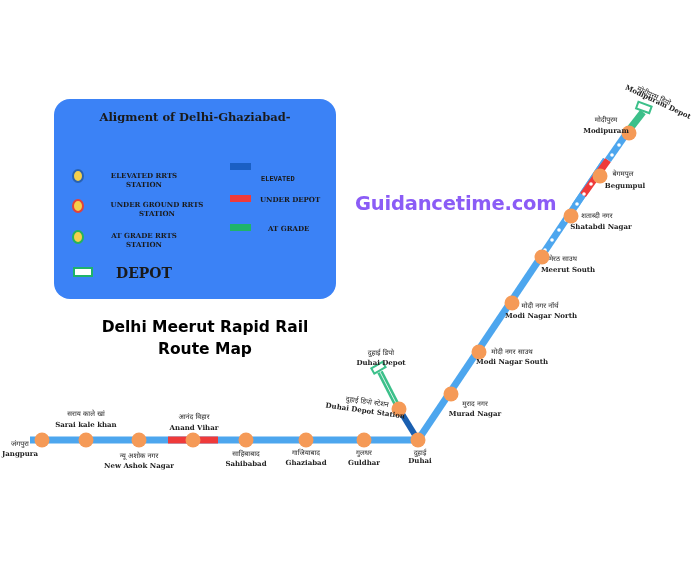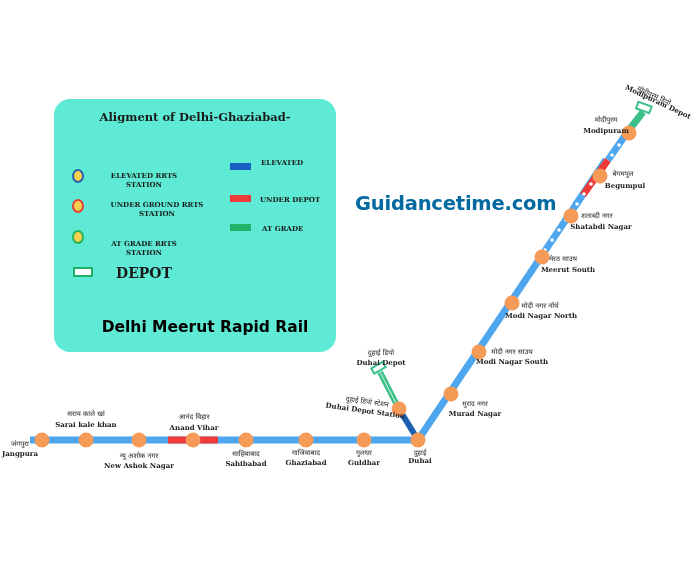--- a/index.html
+++ b/index.html
@@ -1,24 +1,24 @@
 <!DOCTYPE html>
 <html><head>
 <meta charset="utf-8">
 <style>
   html, body { margin:0; padding:0; background:#ffffff; }
   body { width:696px; height:565px; position:relative; overflow:hidden; font-family:"DejaVu Serif", serif; }
-  .legend-box { position:absolute; left:54px; top:99px; width:282px; height:253px; background:#5eead4; border-radius:16px; }
+  .legend-box { position:absolute; left:54px; top:99px; width:282px; height:200px; background:#3b82f6; border-radius:16px; }
   .legend-title { position:absolute; left:0; width:282px; top:10px; text-align:center; font-family:"DejaVu Serif", serif; font-weight:bold; font-size:11.5px; line-height:17px; color:#1a1a1a; }
   .lg-item { position:absolute; font-family:"DejaVu Serif", serif; font-weight:bold; font-size:7px; line-height:9px; color:#1a1a1a; text-align:center; }
   .lg-dot { position:absolute; width:8px; height:10px; border-radius:50%; background:#f5d04c; border:2.5px solid; }
   .lg-bar { position:absolute; width:21px; height:7px; }
   .depot-icon { position:absolute; width:16px; height:6px; border:2.5px solid #1fb36a; background:#fff; }
   .subtitle { position:absolute; left:80px; top:316px; width:250px; text-align:center; font-family:"DejaVu Sans", sans-serif; font-weight:bold; font-size:15.5px; line-height:22px; color:#000000; }
-  .brand { position:absolute; left:355px; top:192px; font-family:"DejaVu Sans", sans-serif; font-weight:bold; font-size:19.5px; color:#0369a1; letter-spacing:-0.2px; }
+  .brand { position:absolute; left:355px; top:192px; font-family:"DejaVu Sans", sans-serif; font-weight:bold; font-size:19.5px; color:#8b5cf6; letter-spacing:-0.2px; }
   svg.map { position:absolute; left:0; top:0; }
   .lbl-hi { font-family:"DejaVu Sans", sans-serif; font-size:7px; fill:#222; }
   .lbl-en { font-family:"DejaVu Serif", serif; font-size:7px; font-weight:bold; fill:#222; }
 </style>
 </head>
 <body>
 
 <div class="legend-box">
   <div class="legend-title">
     <div>Aligment of Delhi-Ghaziabad-</div>
@@ -30,40 +30,41 @@
       <div>STATION</div>
   </div>
 
   <div class="lg-dot" style="left:18px; top:100px; border-color:#e2423a;"></div>
   <div class="lg-item" style="left:47px; top:101px; width:112px;">
     <div>UNDER GROUND RRTS</div>
       <div>STATION</div>
   </div>
 
   <div class="lg-dot" style="left:18px; top:131px; border-color:#27b35a;"></div>
-  <div class="lg-item" style="left:40px; top:132px; width:100px;margin-top:8px;">
+  <div class="lg-item" style="left:40px; top:132px; width:100px;">
     <div>AT GRADE RRTS</div>
       <div>STATION</div>
   </div>
 
   <div class="depot-icon" style="left:19px; top:168px;"></div>
   <div class="lg-item" style="left:62px; top:170px; font-size:14px; text-align:right;">DEPOT</div>
 
   <div class="lg-bar" style="left:176px; top:64px; background:#1a5fc4;"></div>
-  <div class="lg-item" style="left:207px; top:59px; text-align:right;">ELEVATED</div>
+  <div class="lg-item" style="left:207px; top:76px; text-align:right;font-family:Liberation Mono, monospace;">ELEVATED</div>
 
   <div class="lg-bar" style="left:176px; top:96px; background:#ef3a3a;"></div>
   <div class="lg-item" style="left:206px; top:96px; text-align:left;">UNDER DEPOT</div>
 
   <div class="lg-bar" style="left:176px; top:125px; background:#1fb36a;"></div>
-  <div class="lg-item" style="left:208px; top:125px; text-align:left;">AT GRADE</div>
+  <div class="lg-item" style="left:214px; top:125px; text-align:left;">AT GRADE</div>
 </div>
 
 <div class="subtitle">
   <div>Delhi Meerut Rapid Rail</div>
+  <div>Route Map</div>
 </div>
 
 <div class="brand">Guidancetime.com</div>
 
 <svg class="map" width="696" height="565">
 
   <line x1="30" y1="440" x2="418" y2="440" stroke="#4da6ee" stroke-width="7"></line>
 
   <line x1="168" y1="440" x2="218" y2="440" stroke="#ef3a3a" stroke-width="7"></line>
 

